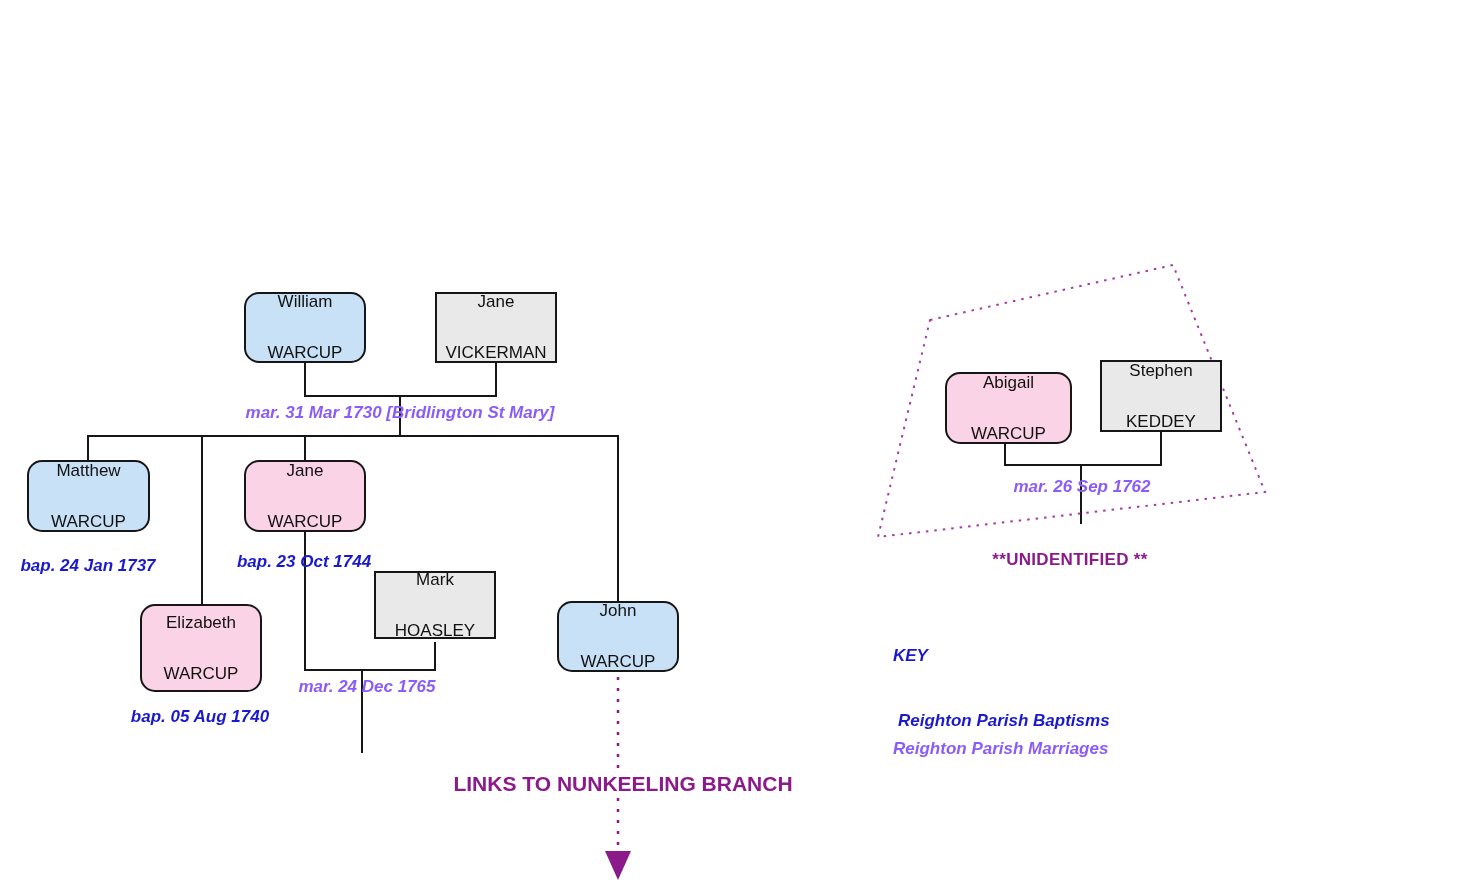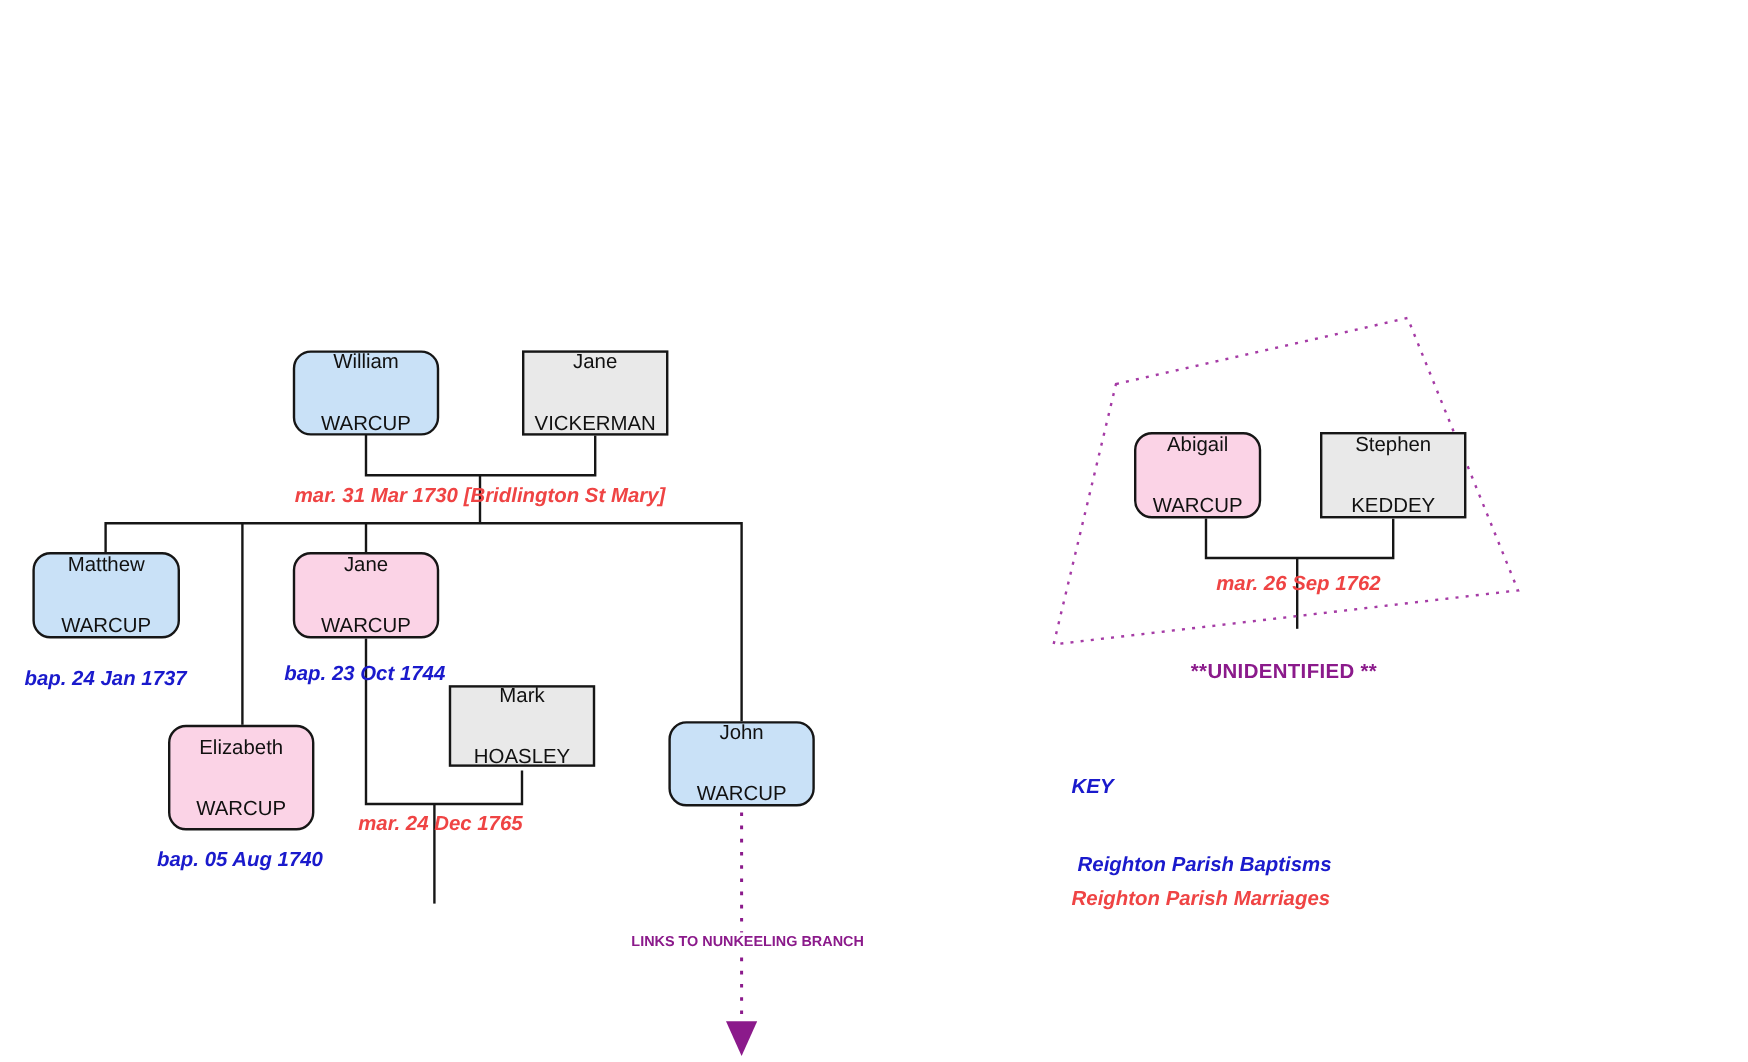--- a/index.html
+++ b/index.html
@@ -24,24 +24,24 @@
   }
   .rounded{border-radius:15px;}
   .fill-blue{background:#c9e1f7;}
   .fill-pink{background:#fbd3e6;}
   .fill-grey{background:#e9e9e9;}
   .lbl{
     position:absolute;white-space:nowrap;font-size:17px;font-weight:bold;font-style:italic;
     transform:translate(-50%,-50%);
   }
   .lbl-left{transform:translate(0,-50%);}
-  .green{color:#ef4444;}
+  .green{color:#8b5cf6;}
   .blue-t{color:#1a1acc;}
   .purple-t{color:#8b1a8b;font-style:normal;}
-  .links-lbl{font-size:12px;font-weight:600;background:#ffffff;padding:0 3px;}
+  .links-lbl{font-size:21px;font-weight:600;background:#ffffff;padding:0 3px;}
   .unid-lbl{font-size:17px;font-weight:600;letter-spacing:0.3px;}
 </style>
 </head>
 <body>
 
 <div class="canvas">
 
 
 
   <svg class="lines" width="1457" height="885" viewBox="0 0 1457 885">
@@ -97,21 +97,21 @@
   <div class="pbox fill-grey" style="left:374px;top:571px;width:122px;height:68px">
     <div>Mark</div>
     <div>HOASLEY</div>
   </div>
 
   <div class="pbox rounded fill-blue" style="left:557px;top:601px;width:122px;height:71px">
     <div>John</div>
     <div>WARCUP</div>
   </div>
 
-  <div class="pbox rounded fill-pink" style="left:945px;top:360px;width:106px;height:72px">
+  <div class="pbox rounded fill-pink" style="left:945px;top:372px;width:127px;height:72px">
     <div>Abigail</div>
     <div>WARCUP</div>
   </div>
 
   <div class="pbox fill-grey" style="left:1100px;top:360px;width:122px;height:72px">
     <div>Stephen</div>
     <div>KEDDEY</div>
   </div>
 
   <div class="lbl green" style="left:400px;top:413px">mar. 31 Mar 1730 [Bridlington St Mary]</div>

